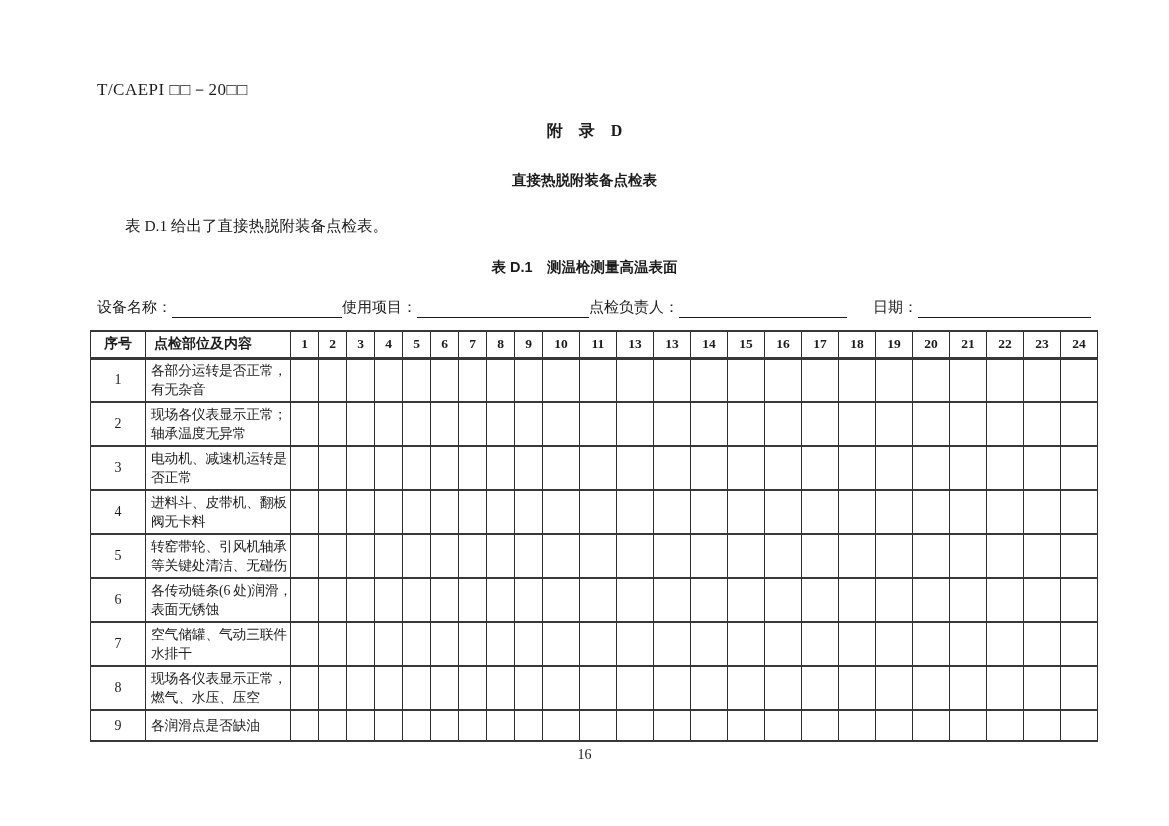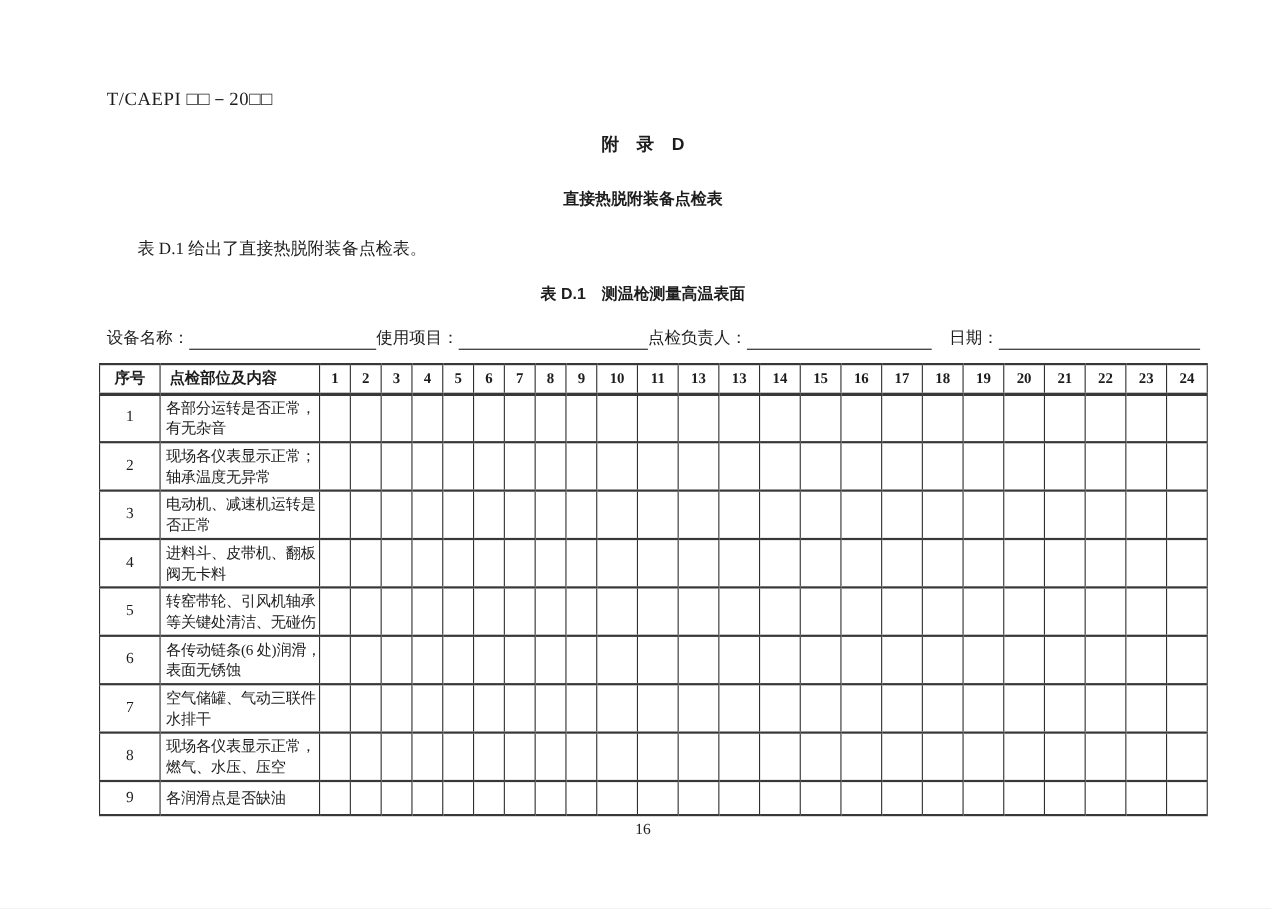--- a/index.html
+++ b/index.html
@@ -16,21 +16,21 @@
   .doc-code {
     position: absolute;
     left: 97px;
     top: 78px;
     font-size: 17px;
     letter-spacing: 0.5px;
   }
   .centered { position: absolute; left: 0; width: 100%; text-align: center; }
   .appendix-title {
     top: 121px;
-    font-family: Liberation Sans, sans-serif;
+    font-family: Liberation Serif, serif;
     font-weight: bold;
     font-size: 16px;
   }
   .appendix-subtitle {
     top: 147px;
     font-family: "Liberation Sans", "DejaVu Sans", sans-serif;
     font-weight: bold;
     font-size: 14.5px;
   }
   .appendix-heading {
@@ -66,21 +66,21 @@
   .form-label { flex: 0 0 auto; padding-bottom: 1px; }
   .blank-line {
     flex: 0 0 auto;
     height: 18px;
     border-bottom: 1px solid #1c1c1c;
   }
   .bl-1 { width: 170px; }
   .bl-2 { width: 172px; }
   .bl-3 { width: 168px; }
   .bl-4 { flex: 1 1 auto; }
-  .gap-before-date { margin-left: 16px; }
+  .gap-before-date { margin-left: 26px; }
 
   .check-table {
     position: absolute;
     left: 90px;
     top: 330px;
     width: 1007px;
     border-collapse: collapse;
     table-layout: fixed;
   }
   .check-table th, .check-table td {

